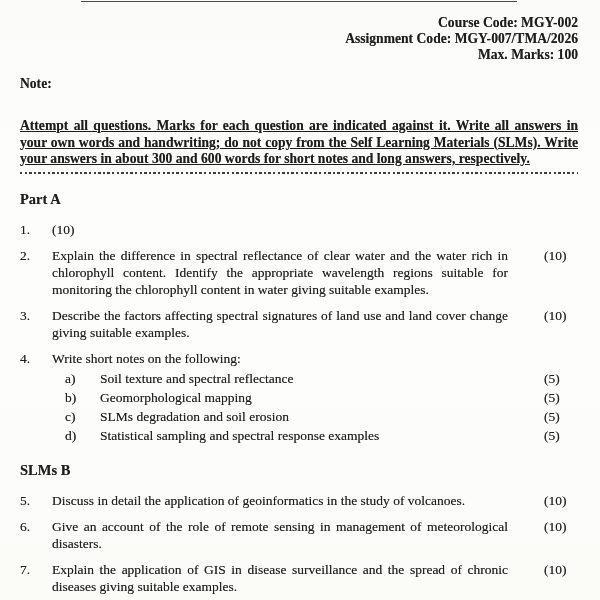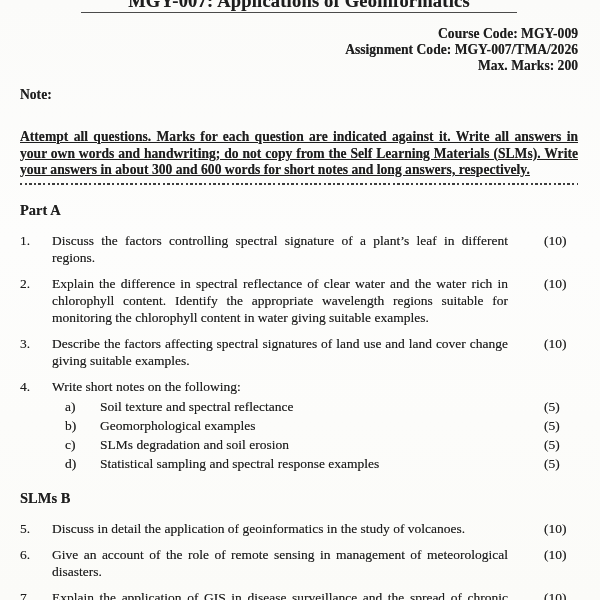--- a/index.html
+++ b/index.html
@@ -111,43 +111,39 @@
     padding-right: 36px;
     margin-left: 9px;
   }
   .subs-block { margin-bottom: 9px; }
 </style>
 </head>
 <body>
 
 <div class="page">
 
-  <div class="title-clip">
-    <h1>MGY-007: Applications of Geoinformatics</h1>
-  </div>
   <div class="title-underline"></div>
 
   <div class="meta">
-    <div>Course Code: MGY-009</div>
+    <div>Course Code: MGY-002</div>
     <div>Assignment Code: MGY-007/TMA/2026</div>
-    <div>Max. Marks: 200</div>
+    <div>Max. Marks: 100</div>
   </div>
 
   <div class="note">
     <span class="note-label">Note:</span>
     <p class="note-text">Attempt all questions. Marks for each question are indicated against it. Write all answers in your own words and handwriting; do not copy from the Self Learning Materials (SLMs). Write your answers in about 300 and 600 words for short notes and long answers, respectively.</p>
   </div>
 
   <div class="dotted-sep"></div>
 
   <h2 class="part-heading">Part A</h2>
 
   <div class="q">
     <div class="qnum">1.</div>
-    <div class="qtext">Discuss the factors controlling spectral signature of a plant’s leaf in different regions.</div>
     <div class="qmarks">(10)</div>
   </div>
 
   <div class="q">
     <div class="qnum">2.</div>
     <div class="qtext">Explain the difference in spectral reflectance of clear water and the water rich in chlorophyll content. Identify the appropriate wavelength regions suitable for monitoring the chlorophyll content in water giving suitable examples.</div>
     <div class="qmarks">(10)</div>
   </div>
 
   <div class="q">
@@ -162,21 +158,21 @@
     <div class="qmarks"></div>
   </div>
   <div class="subs-block">
     <div class="sub">
       <div class="sublabel">a)</div>
       <div class="subtext">Soil texture and spectral reflectance</div>
       <div class="qmarks">(5)</div>
     </div>
     <div class="sub">
       <div class="sublabel">b)</div>
-      <div class="subtext">Geomorphological examples</div>
+      <div class="subtext">Geomorphological mapping</div>
       <div class="qmarks">(5)</div>
     </div>
     <div class="sub">
       <div class="sublabel">c)</div>
       <div class="subtext">SLMs degradation and soil erosion</div>
       <div class="qmarks">(5)</div>
     </div>
     <div class="sub">
       <div class="sublabel">d)</div>
       <div class="subtext">Statistical sampling and spectral response examples</div>

